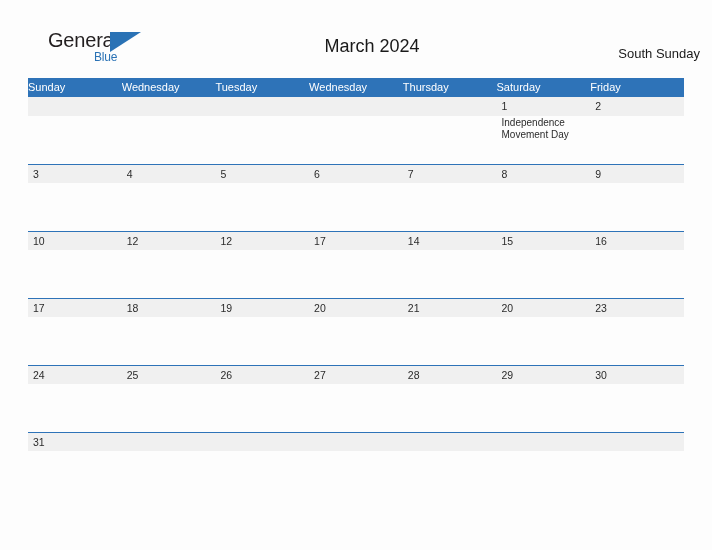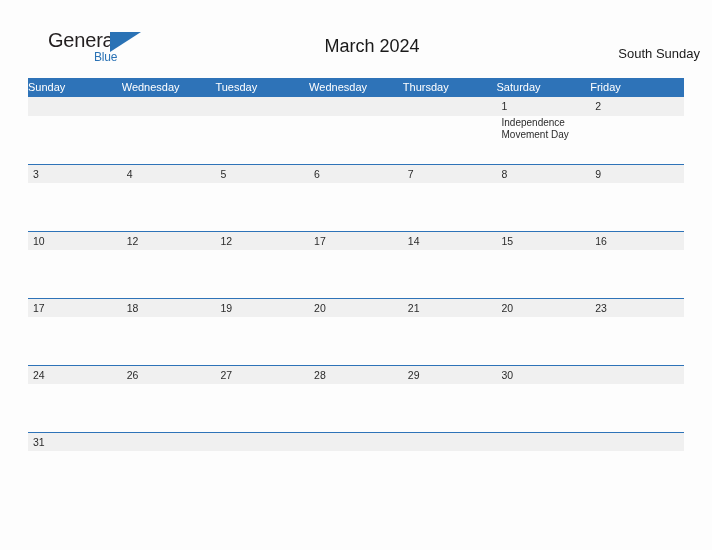--- a/index.html
+++ b/index.html
@@ -263,20 +263,21 @@
             <div class="ev-cell"></div>
             <div class="ev-cell"></div>
             <div class="ev-cell"></div>
             <div class="ev-cell"></div>
             <div class="ev-cell"></div>
           </div>
         </div>
         <div class="week">
           <div class="band">
             <div class="daynum">24</div>
+            <div class="daynum">25</div>
             <div class="daynum">26</div>
             <div class="daynum">27</div>
             <div class="daynum">28</div>
             <div class="daynum">29</div>
             <div class="daynum">30</div>
           </div>
           <div class="body">
             <div class="ev-cell"></div>
             <div class="ev-cell"></div>
             <div class="ev-cell"></div>

